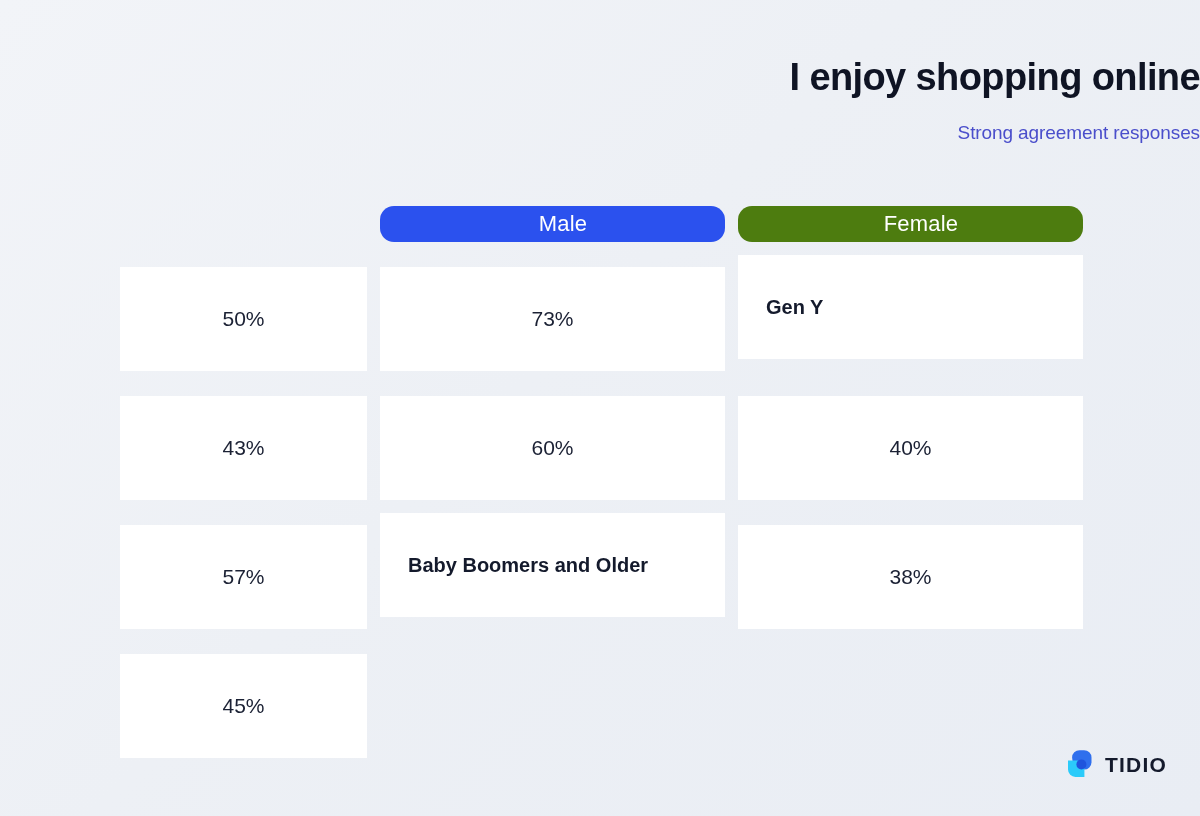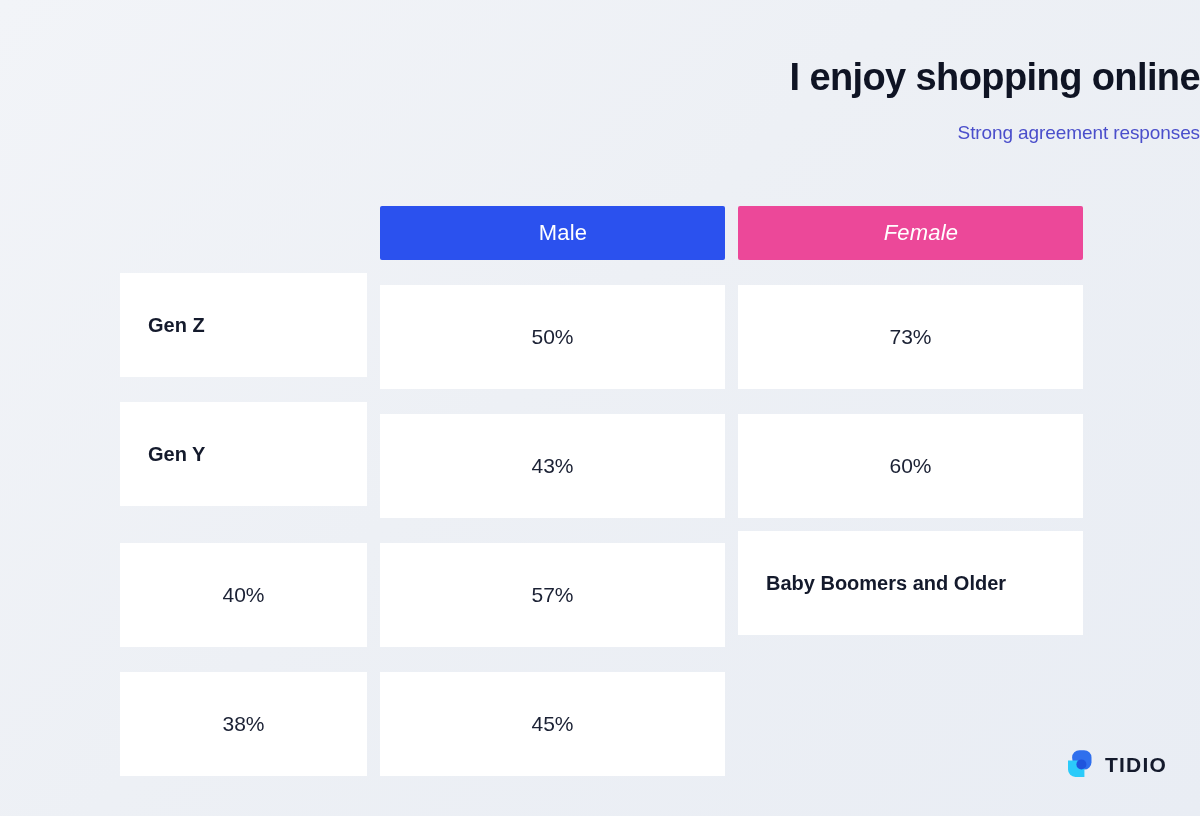--- a/index.html
+++ b/index.html
@@ -53,34 +53,34 @@
     column-gap: 13px;
     row-gap: 13px;
   }
 
   
   .corner-cell {
     background: transparent;
   }
 
   .col-header {
-    height: 54px;
-    border-radius: 2px;
+    height: 36px;
+    border-radius: 14px;
     display: flex;
     align-items: center;
     justify-content: center;
     color: #ffffff;
     font-size: 22px;
     font-weight: normal;
     letter-spacing: 0.2px;
     padding-left: 21px;
   }
 
   .col-header.male   { background: #2b51ee; }
-  .col-header.female { background: #ec4899; font-style: italic; }
+  .col-header.female { background: #4d7c0f; }
 
   
   .cell {
     background: #ffffff;
     height: 104px;
     display: flex;
     align-items: center;
   }
 
   .cell.label-cell {
@@ -132,21 +132,20 @@
   <div class="page-subtitle">Strong agreement responses</div>
 </div>
 
 <div class="table-wrap">
   <div class="table-grid">
 
     <div class="corner-cell"></div>
     <div class="col-header male">Male</div>
     <div class="col-header female">Female</div>
 
-    <div class="cell label-cell r1">Gen Z</div>
     <div class="cell value-cell r1">50%</div>
     <div class="cell value-cell r1">73%</div>
 
     <div class="cell label-cell r2">Gen Y</div>
     <div class="cell value-cell r2">43%</div>
     <div class="cell value-cell r2">60%</div>
 
     <div class="cell value-cell r3">40%</div>
     <div class="cell value-cell r3">57%</div>
 

